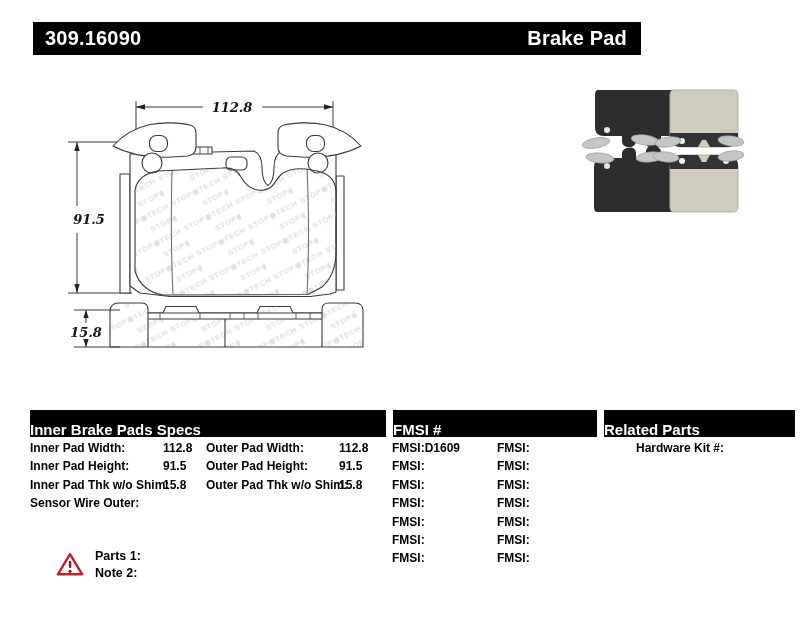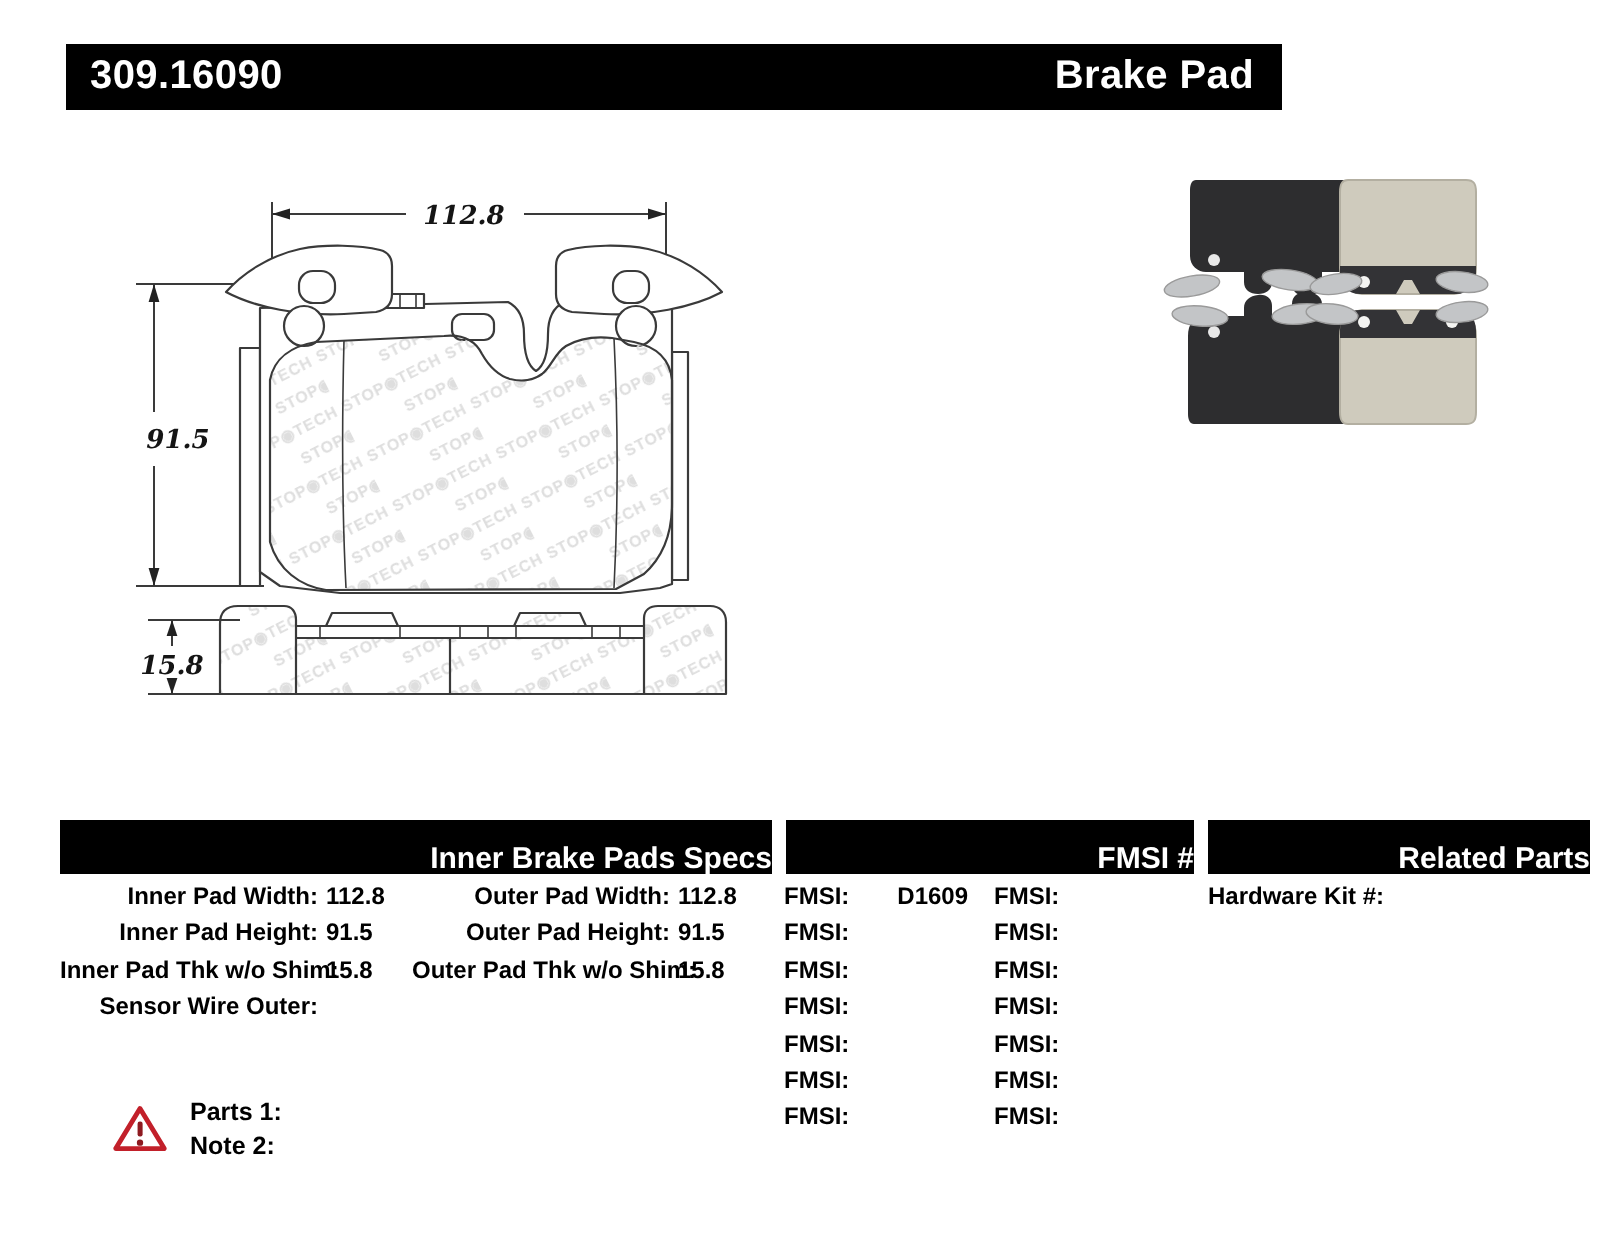--- a/index.html
+++ b/index.html
@@ -17,35 +17,35 @@
   .topbar .pn,.topbar .prod{font-size:20px;font-weight:bold;letter-spacing:.2px;}
   
   .diagram-svg{position:absolute;left:40px;top:75px;}
   .photo-svg{position:absolute;left:575px;top:82px;}
   .dim{font:italic 700 13px "DejaVu Serif",serif;fill:#151515;}
   
   .thead{
     position:absolute;top:410px;height:27px;background:#000;color:#fff;
     display:flex;align-items:center;box-sizing:border-box;
   }
-  .thead .hcell{flex:1;text-align:right;font-size:15px;font-weight:bold;margin-top:12px;}
+  .thead .hcell{flex:1;text-align:left;font-size:15px;font-weight:bold;margin-top:12px;}
   .box-specs{left:30px;width:356px;}
   .box-fmsi{left:393px;width:204px;justify-content:center;}
   .box-related{left:604px;width:191px;justify-content:center;}
   .box-fmsi .hcell,.box-related .hcell{flex:none;width:100%;}
   .speccol{position:absolute;top:441px;font-size:12px;font-weight:bold;color:#000;}
   .speccol .row{height:18.4px;display:flex;align-items:flex-start;line-height:14px;}
-  .lblcol{display:inline-block;text-align:right;white-space:nowrap;}
+  .lblcol{display:inline-block;white-space:nowrap;}
   .valcol{display:inline-block;margin-left:4px;white-space:nowrap;}
   .col-inner{left:30px;}  .col-inner .lblcol{width:129px;}
   .col-outer{left:206px;} .col-outer .lblcol{width:129px;}
   .col-fmsi1{left:392px;} .col-fmsi2{left:497px;}
   .col-fmsi1 .lblcol,.col-fmsi2 .lblcol{text-align:left;width:auto;}
-  .col-fmsi1 .valcol,.col-fmsi2 .valcol{margin-left:24px;}
-  .col-related{left:604px;} .col-related .lblcol{text-align:left;width:auto;}
+  .col-fmsi1 .valcol,.col-fmsi2 .valcol{margin-left:0;}
+  .col-related{left:636px;} .col-related .lblcol{text-align:left;width:auto;}
   
   .warn-icon{position:absolute;left:56px;top:551px;}
   .note{position:absolute;left:95px;font-size:12.5px;font-weight:bold;color:#000;}
   .note1{top:549px;} .note2{top:566px;}
 </style>
 </head>
 <body>
 
 <div class="page">
 

